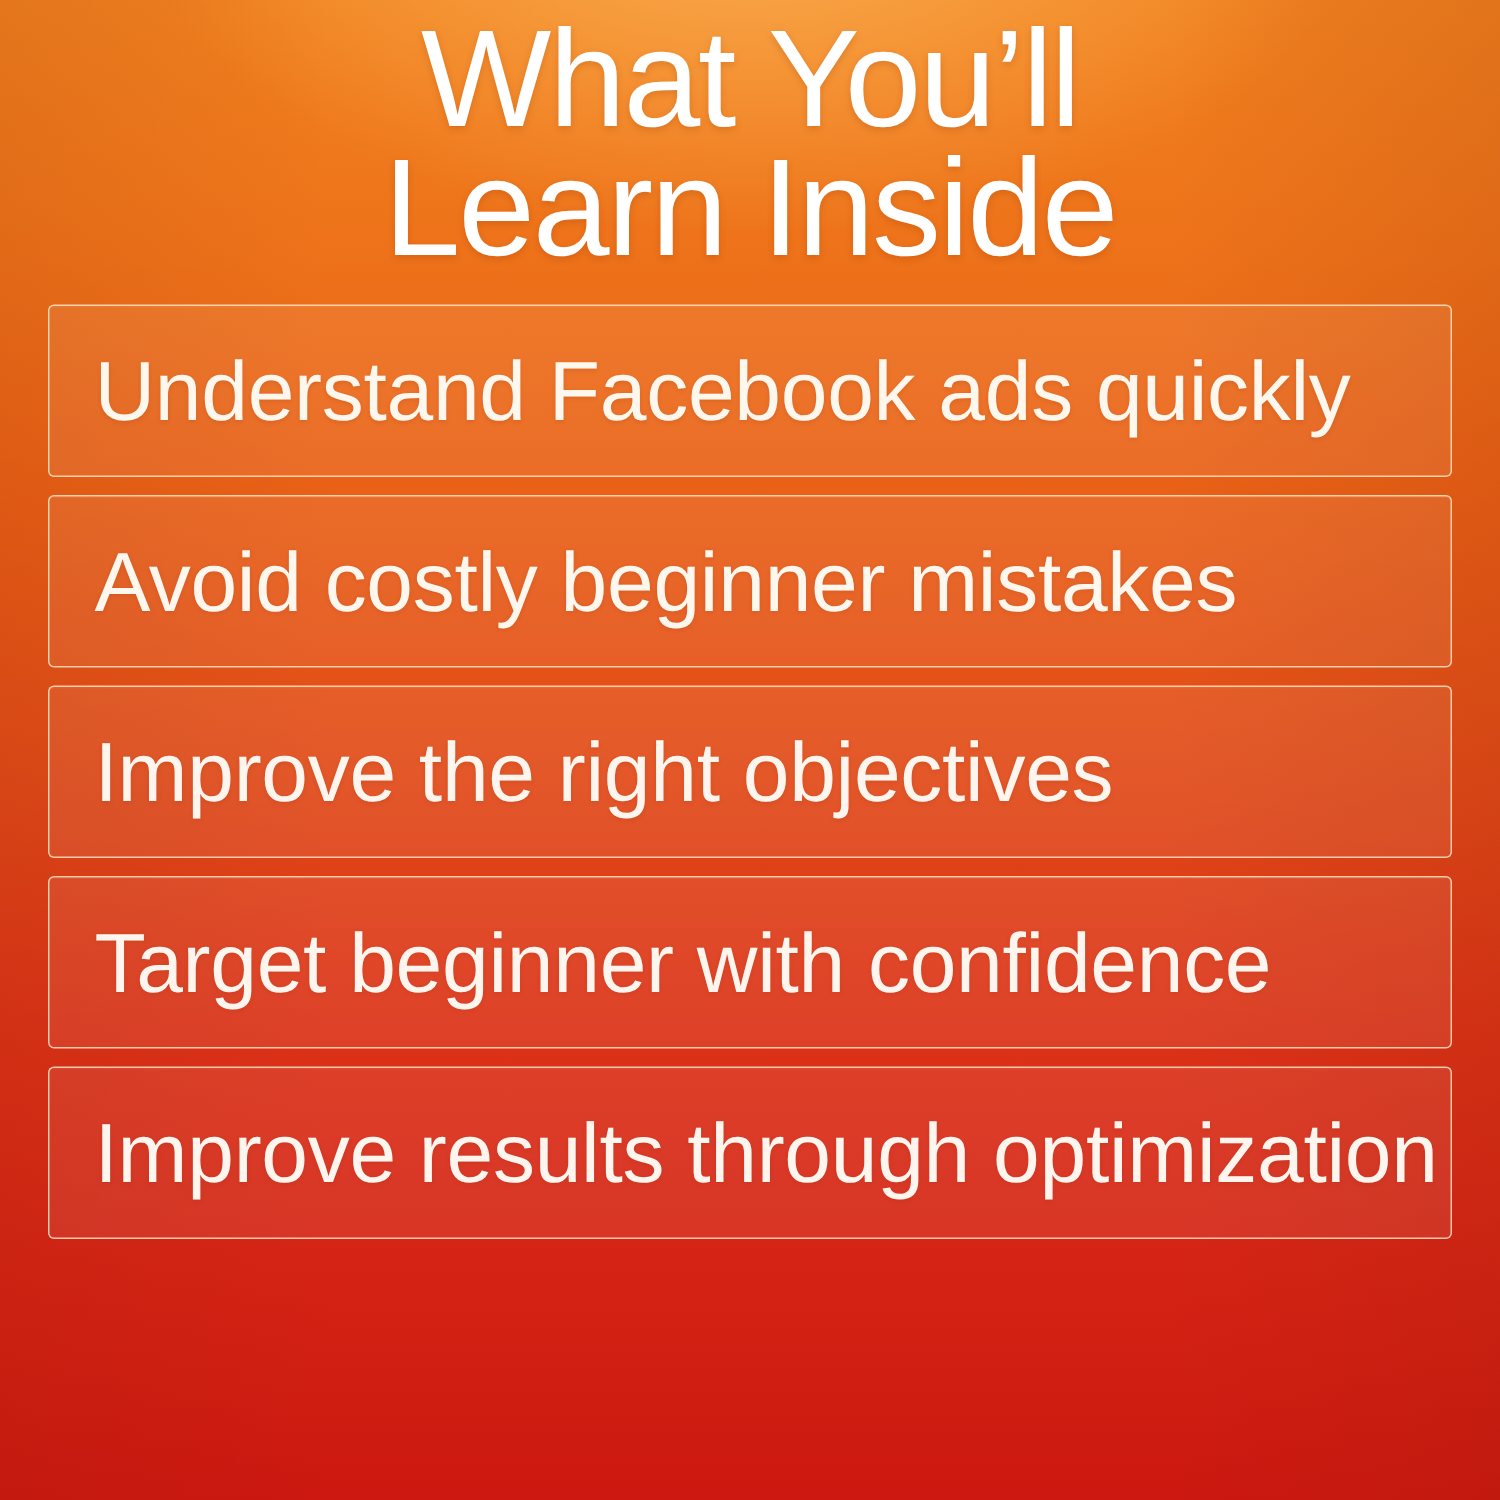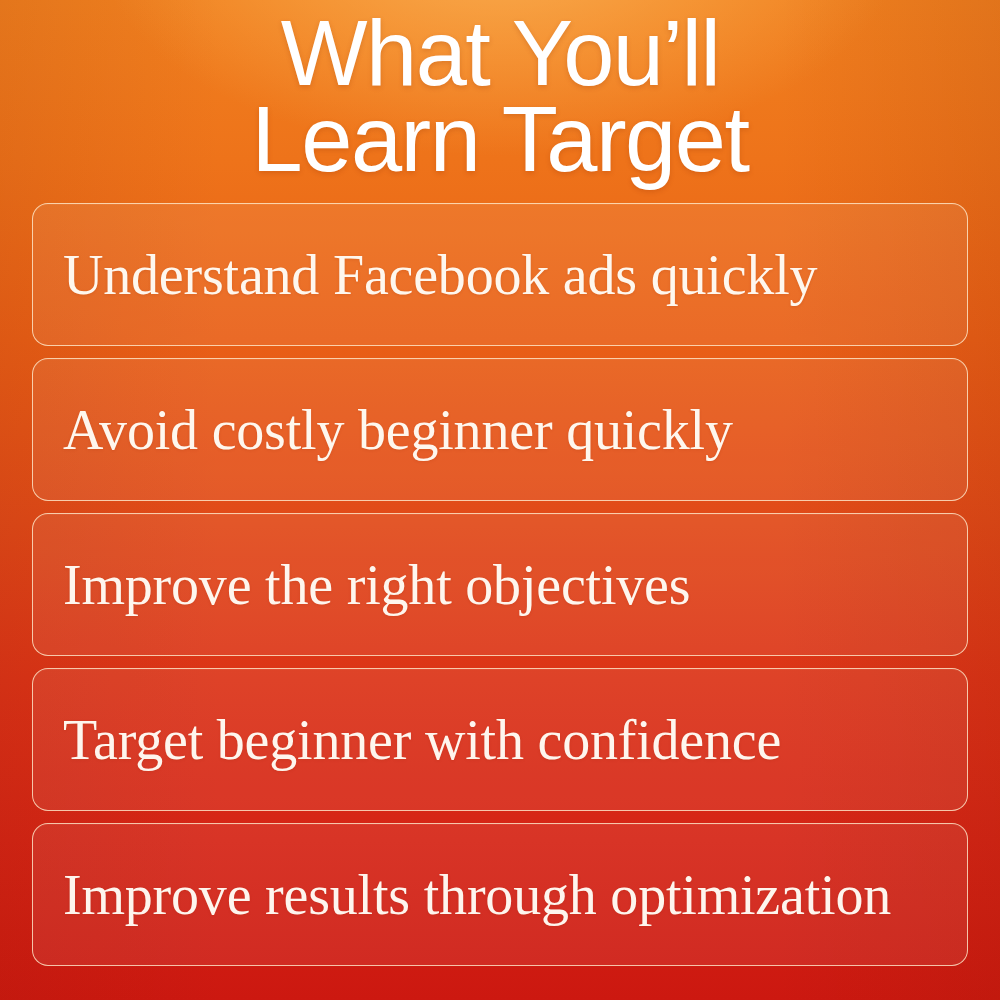--- a/index.html
+++ b/index.html
@@ -72,61 +72,60 @@
     left: 32px;
     top: 203px;
     width: 936px;
     z-index: 2;
   }
 
   .card {
     position: relative;
     box-sizing: border-box;
     width: 936px;
-    height: 143px;
+    height: 115px;
     margin-bottom: 12px;
     border: 1.5px solid rgba(255, 235, 205, 0.80);
-    border-radius: 16px;
+    border-radius: 4px;
     background: rgba(255, 255, 255, 0.075);
     display: flex;
     align-items: center;
     padding: 0 30px;
     box-shadow: inset 0 1px 0 rgba(255, 255, 255, 0.05);
-    font-family: Liberation Serif, serif;
   }
   .card:last-child { margin-bottom: 12px; }
 
   .card-label {
     color: rgba(255, 252, 245, 0.97);
     font-size: 56px;
     line-height: 60px;
     font-weight: 300;
     letter-spacing: -0.2px;
     white-space: nowrap;
     text-shadow: 0 1px 3px rgba(150, 45, 0, 0.16);
   }
 </style>
 </head>
 <body>
 
 <div id="poster">
 
   <div class="headline">
     <span class="line">What You’ll</span>
-    <span class="line">Learn Target</span>
+    <span class="line">Learn Inside</span>
   </div>
 
   <div class="card-stack">
 
     <div class="card">
       <span class="card-label">Understand Facebook ads quickly</span>
     </div>
 
     <div class="card">
-      <span class="card-label">Avoid costly beginner quickly</span>
+      <span class="card-label">Avoid costly beginner mistakes</span>
     </div>
 
     <div class="card">
       <span class="card-label">Improve the right objectives</span>
     </div>
 
     <div class="card">
       <span class="card-label">Target beginner with confidence</span>
     </div>
 

